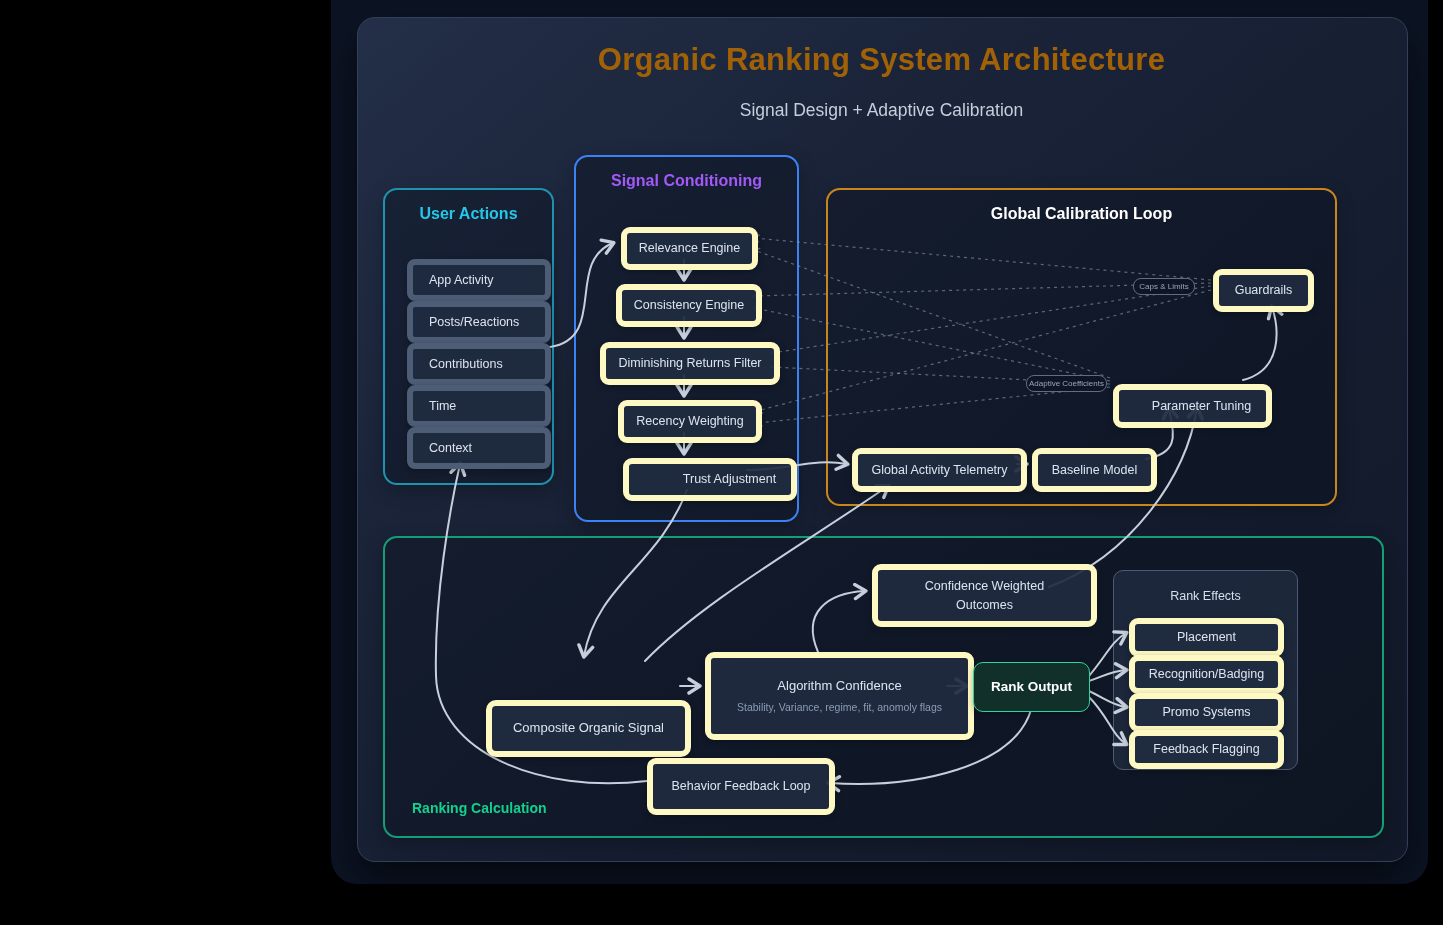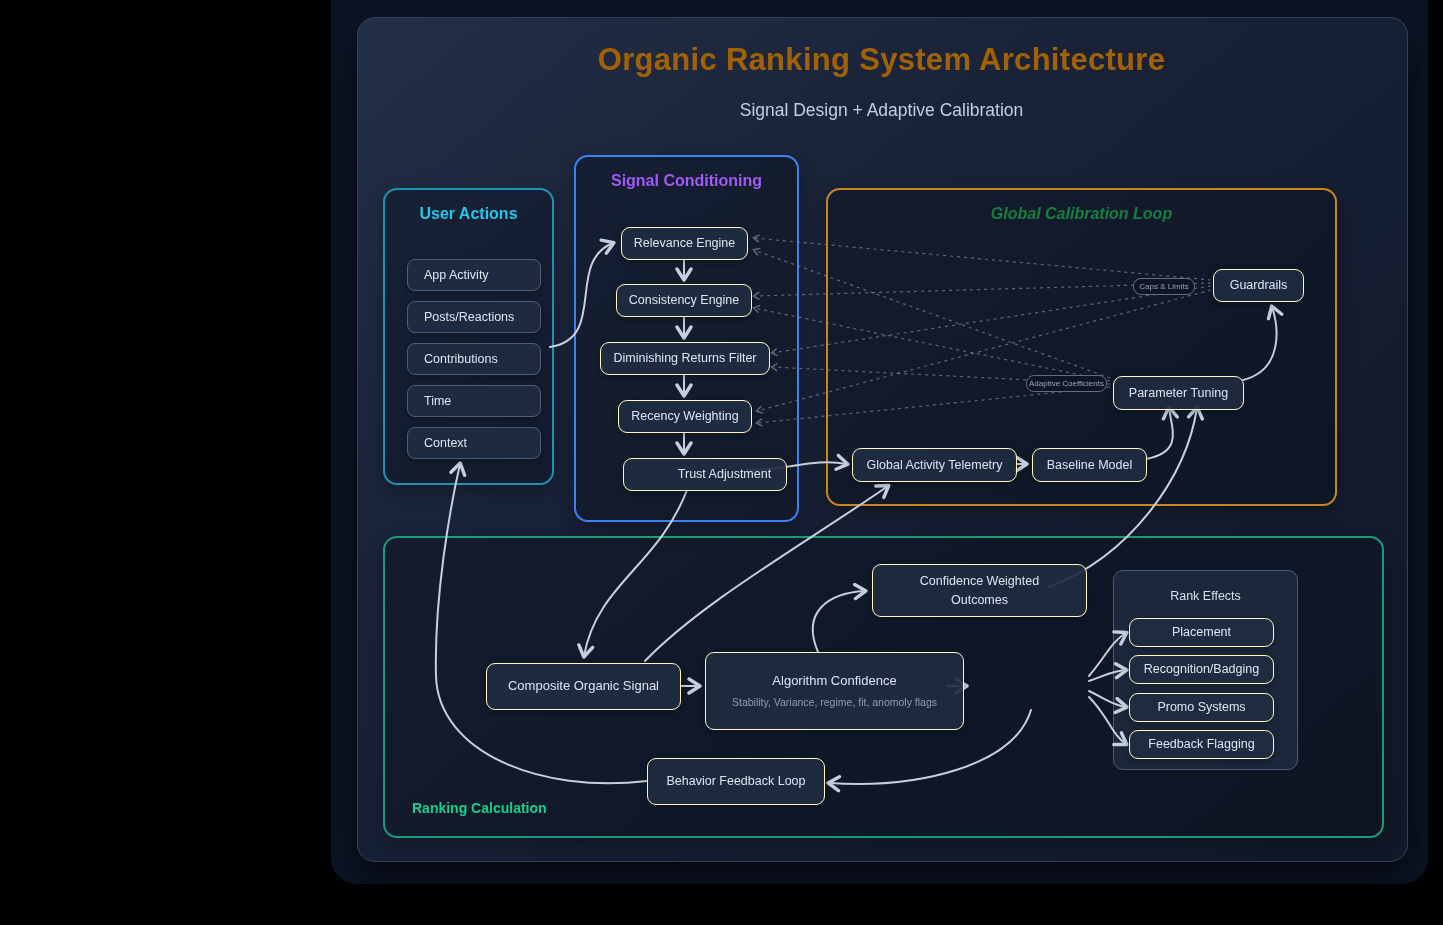--- a/index.html
+++ b/index.html
@@ -15,28 +15,28 @@
   .page-subtitle{position:absolute;left:357px;top:100px;width:1049px;text-align:center;
     color:#c5cedc;font-size:17.5px;}
   .group{position:absolute;border-radius:14px;background:rgba(8,13,24,0.30);
     box-shadow:0 6px 18px rgba(0,0,0,0.25);}
   .group-header{font-size:16px;font-weight:bold;text-align:center;padding-top:15px;}
   .g-ua{left:383px;top:188px;width:167px;height:293px;border:2px solid #1d93b0;}
   .g-ua .group-header{color:#25c7e9;}
   .g-sc{left:574px;top:155px;width:221px;height:363px;border:2px solid #3b82f6;}
   .g-sc .group-header{color:#a259f7;}
   .g-gc{left:826px;top:188px;width:507px;height:314px;border:2px solid #c8861c;}
-  .g-gc .group-header{color:#15803d;font-style:italic;}
+  .g-gc .group-header{color:#ffffff;}
   .g-rc{left:383px;top:536px;width:997px;height:298px;border:2px solid #149e77;}
   .rc-label{position:absolute;left:412px;top:800px;color:#12d18d;font-size:14px;font-weight:bold;}
   .re-panel{position:absolute;left:1113px;top:570px;width:183px;height:198px;border-radius:10px;
     background:rgba(42,55,80,0.5);border:1px solid #4c5b73;}
   .re-title{text-align:center;padding-top:18px;color:#d7dfeb;font-size:12.5px;}
   .node{position:absolute;display:flex;align-items:center;justify-content:center;text-align:center;
-    background:rgba(32,43,64,0.92);border:1px solid #fef9c3;border-radius:9px;color:#dce4ef;
+    background:rgba(32,43,64,0.92);border:6px solid #fef9c3;border-radius:9px;color:#dce4ef;
     font-size:12.5px;box-shadow:0 2px 6px rgba(0,0,0,0.3);line-height:1.45;}
   .ua-item{justify-content:flex-start;padding-left:16px;text-align:left;border-radius:8px;
     border-color:#4e5d76;}
   .pill{position:absolute;display:flex;align-items:center;justify-content:center;
     background:rgba(14,21,36,0.92);border:1px solid #5f6d86;border-radius:8px;
     color:#9aa6b8;font-size:8px;white-space:nowrap;}
   .algo{flex-direction:column;gap:4px;padding:6px 8px;}
   .algo-sub{font-size:10.5px;color:#8c9cb3;}
   .rank-output{background:#113029;border:1.6px solid #2bd79e;border-radius:10px;
     color:#ffffff;font-weight:bold;font-size:13.5px;}
@@ -118,29 +118,30 @@
   <div class="node ua-item" style="left:407px;top:427px;width:116px;height:30px;">Context</div>
 
   <div class="node" style="left:621px;top:227px;width:125px;height:31px;">Relevance Engine</div>
   <div class="node" style="left:616px;top:284px;width:134px;height:31px;">Consistency Engine</div>
   <div class="node" style="left:600px;top:342px;width:168px;height:31px;">Diminishing Returns Filter</div>
   <div class="node" style="left:618px;top:400px;width:132px;height:31px;">Recency Weighting</div>
   <div class="node" style="left:623px;top:458px;width:123px;height:31px;padding-left:39px;">Trust Adjustment</div>
 
   <div class="node" style="left:1213px;top:269px;width:89px;height:31px;">Guardrails</div>
   <div class="pill" style="left:1133px;top:278px;width:60px;height:15px;">Caps &amp; Limits</div>
-  <div class="node" style="left:1113px;top:376px;width:129px;height:32px;">Parameter Tuning</div>
+  <div class="node" style="left:1113px;top:384px;width:129px;height:32px;padding-left:18px;">Parameter Tuning</div>
   <div class="pill" style="left:1026px;top:375px;width:79px;height:15px;">Adaptive Coefficients</div>
   <div class="node" style="left:852px;top:448px;width:163px;height:32px;">Global Activity Telemetry</div>
   <div class="node" style="left:1032px;top:448px;width:113px;height:32px;">Baseline Model</div>
 
   <div class="node cwo" style="left:872px;top:564px;width:177px;height:51px;">Confidence Weighted Outcomes</div>
-  <div class="node" style="left:486px;top:663px;width:193px;height:45px;font-size:13px;">Composite Organic Signal</div>
+  <div class="node" style="left:486px;top:700px;width:193px;height:45px;font-size:13px;border-radius:10px;">Composite Organic Signal</div>
   <div class="node algo" style="left:705px;top:652px;width:241px;height:64px;">
     <div style="font-size:13px;">Algorithm Confidence</div>
     <div class="algo-sub">Stability, Variance, regime, fit, anomoly flags</div>
   </div>
+  <div class="node rank-output" style="left:973px;top:662px;width:115px;height:48px;">Rank Output</div>
   <div class="node" style="left:1129px;top:618px;width:143px;height:27px;">Placement</div>
   <div class="node" style="left:1129px;top:655px;width:143px;height:27px;">Recognition/Badging</div>
   <div class="node" style="left:1129px;top:693px;width:143px;height:27px;">Promo Systems</div>
   <div class="node" style="left:1129px;top:730px;width:143px;height:27px;">Feedback Flagging</div>
   <div class="node" style="left:647px;top:758px;width:176px;height:45px;">Behavior Feedback Loop</div>
 </div>
 
 </body></html>

